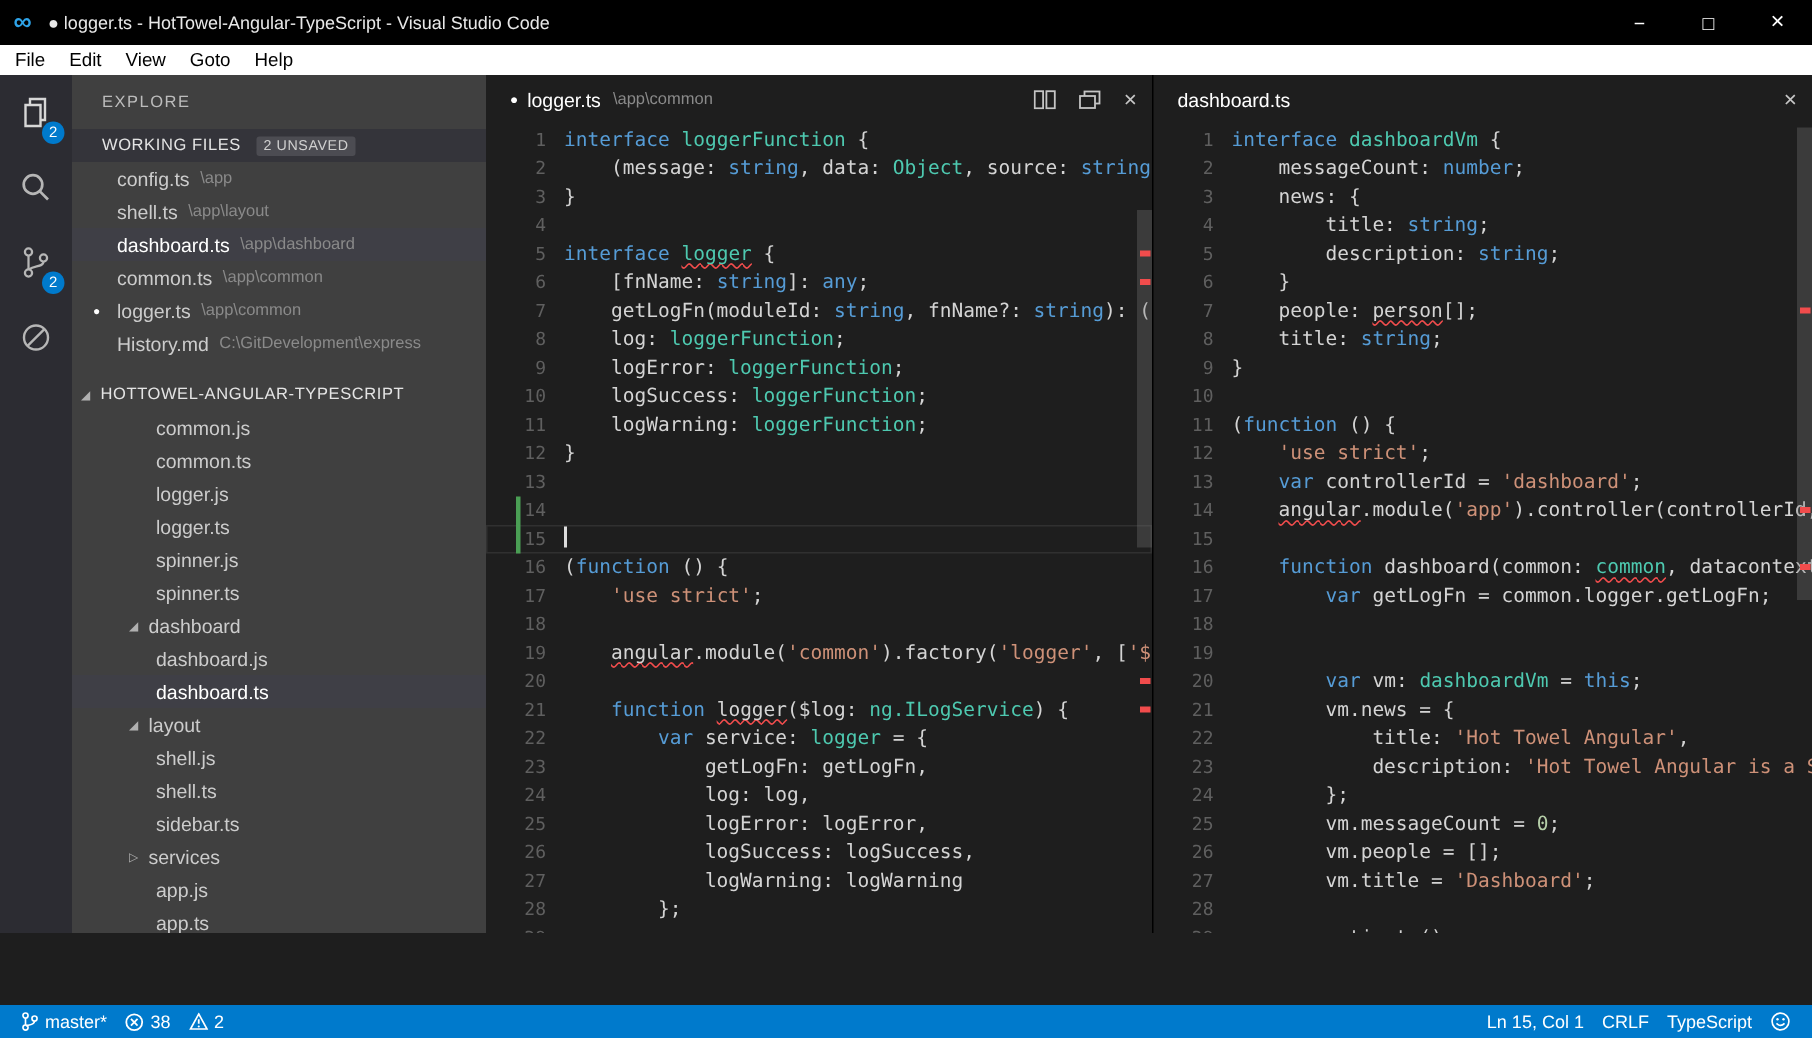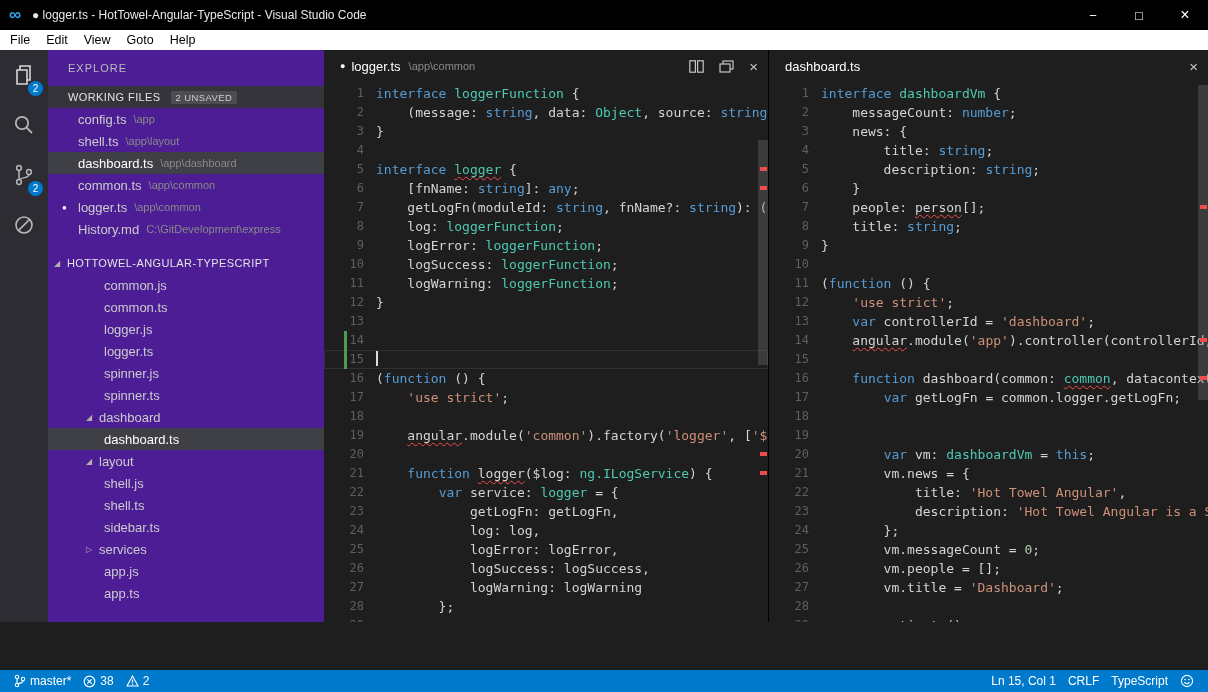--- a/index.html
+++ b/index.html
@@ -26,21 +26,21 @@
   .main { flex:1; display:flex; min-height:0; }
 
   
   .activitybar { width:48px; background:#2c2c32; flex:none; display:flex; flex-direction:column; }
   .act-item { height:50px; position:relative; display:flex; align-items:center; justify-content:center; }
   .badge { position:absolute; right:5px; bottom:4px; background:#007acc; color:#fff;
            border-radius:50%; width:15px; height:15px; font-size:10px; line-height:15px;
            text-align:center; }
 
   
-  .sidebar { width:276px; background:#4c1d95; color:#ccc; flex:none; overflow:hidden; }
+  .sidebar { width:276px; background:#404040; color:#ccc; flex:none; overflow:hidden; }
   .sidebar-title { height:36px; line-height:36px; padding-left:20px; font-size:11px;
                    color:#bcbcbc; letter-spacing:1px; }
   .section-header { height:22px; background:#34343a; display:flex; align-items:center;
                     padding-left:20px; font-size:11px; color:#e4e4e4; letter-spacing:.4px; }
   .badge-chip { margin-left:10px; background:#4c4c52; color:#cfcfcf; font-size:9.5px;
                 padding:1px 5px; border-radius:2px; letter-spacing:.4px; }
   .wf-row { height:22px; display:flex; align-items:center; padding-left:14px; font-size:13px; }
   .dirty-dot { width:16px; font-size:8px; color:#fff; visibility:hidden; flex:none; }
   .dirty-dot.on { visibility:visible; }
   .wf-name { color:#cccccc; margin-right:7px; white-space:nowrap; }
@@ -209,20 +209,23 @@
           </div>
           <div class="tree-row ind2">
             <span class="tree-name">spinner.js</span>
           </div>
           <div class="tree-row ind2">
             <span class="tree-name">spinner.ts</span>
           </div>
           <div class="tree-row ind1">
             <span class="chev">◢</span>
             <span class="tree-name">dashboard</span>
+          </div>
+          <div class="tree-row ind2">
+            <span class="tree-name">dashboard.js</span>
           </div>
           <div class="tree-row ind2 selected">
             <span class="tree-name">dashboard.ts</span>
           </div>
           <div class="tree-row ind1">
             <span class="chev">◢</span>
             <span class="tree-name">layout</span>
           </div>
           <div class="tree-row ind2">
             <span class="tree-name">shell.js</span>

